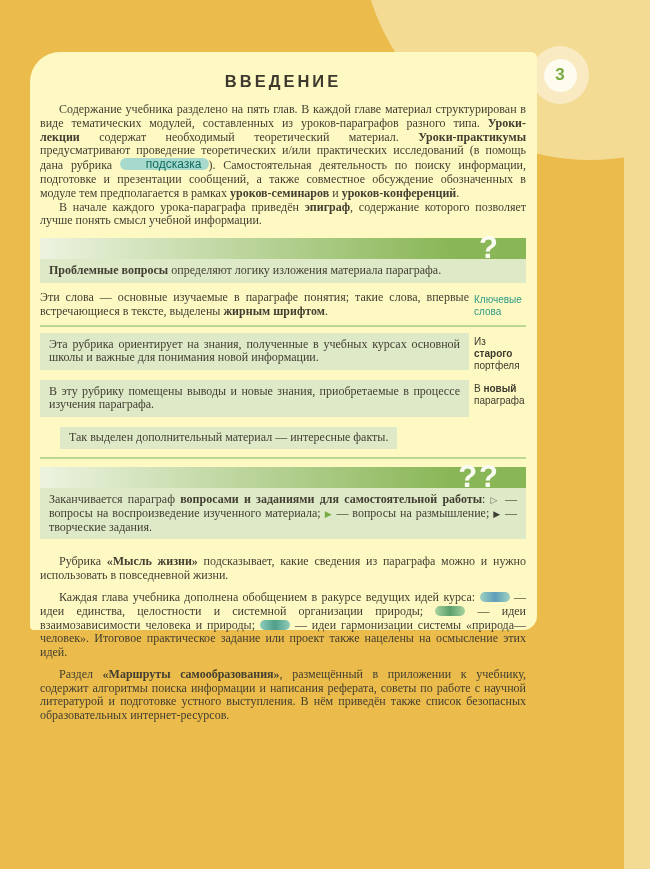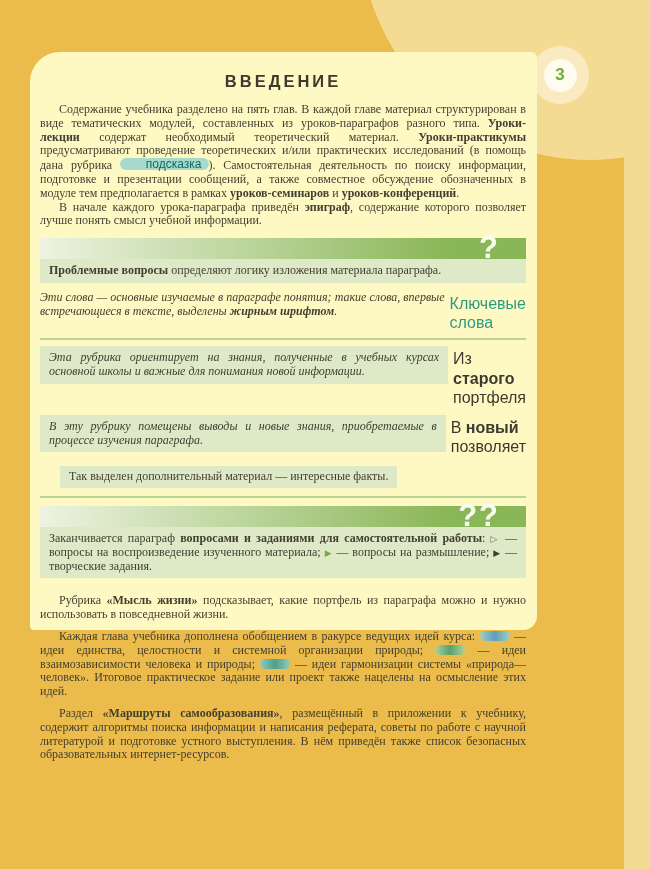--- a/index.html
+++ b/index.html
@@ -12,22 +12,22 @@
   .sheet{position:absolute;left:30px;top:52px;width:507px;height:578px;background:#fef9c3;border-radius:30px 6px 14px 4px;padding:12px 11px 16px 10px;font-size:12px;line-height:1.15;box-sizing:border-box;}
   .title{font-family:"Liberation Sans",sans-serif;font-size:16.5px;font-weight:bold;letter-spacing:3px;text-align:center;color:#3D392E;margin:8px 0 12px;}
   .para{margin:0;text-align:justify;text-indent:19px;}
   .b{font-weight:bold;}
   .pill{display:inline-block;background:#A7DACD;color:#0F6B5F;font-family:"Liberation Sans",sans-serif;font-size:12px;line-height:12px;padding:0 7px;border-radius:7px;vertical-align:1px;}
   .rubric-bar{position:relative;height:21px;background:linear-gradient(to right,#EDF3E0 0%,var(--accent-green,#89B656) 85%);}
   .qmark{position:absolute;right:26px;top:-8px;font-family:"Liberation Sans",sans-serif;font-size:31px;font-weight:bold;color:#FAFCF3;letter-spacing:2px;}
   .gbox{background:var(--box-green,#DEE9C8);padding:5px 9px;}
   .boxtext{margin:0;text-align:justify;}
   .label-row{display:flex;align-items:flex-start;}
-  .label-row .main{flex:1 1 auto;min-width:0;font-style:italic;}
-  .side-label{flex:0 0 52px;margin-left:5px;font-family:"Liberation Sans",sans-serif;font-size:16px;line-height:1.2;color:#3D392E;padding-top:3px;}
+  .label-row .main{flex:1 1 auto;min-width:0;}
+  .side-label{flex:0 0 52px;margin-left:5px;font-family:"Liberation Sans",sans-serif;font-size:10px;line-height:1.2;color:#3D392E;padding-top:3px;}
   .side-label.teal{color:var(--teal,#2E9A85);}
   .hr{height:2px;background:var(--line-green,#BCD794);}
   .extra-row{display:flex;align-items:center;margin-left:6px;}
   .vbar{flex:0 0 5px;background:var(--accent-green,#8CBB55);margin-right:9px;}
   .extra-text{margin:0;background:var(--box-green,#DEE9C8);padding:4px 9px;align-self:flex-start;}
   .tri{font-family:"DejaVu Sans",sans-serif;font-size:9px;}
   .tri-outline{color:#6E6E60;}
   .tri-green{color:#76AC3F;}
   .tri-dark{color:#3F3D35;}
   .inline-icon{display:inline-block;width:30px;height:10px;border-radius:5px;vertical-align:-1px;filter:blur(0.7px);}
@@ -72,33 +72,33 @@
       <div class="gbox main">
         <p class="boxtext"><span>Эта рубрика ориентирует на знания, полученные в учебных курсах основной школы и важные для понимания новой информации.</span></p>
       </div>
       <div class="side-label"><span>Из </span><span class="b">старого</span><span> портфеля</span></div>
     </div>
 
     <div class="label-row mt8">
       <div class="gbox main">
         <p class="boxtext"><span>В эту рубрику помещены выводы и новые знания, приобретаемые в процессе изучения параграфа.</span></p>
       </div>
-      <div class="side-label"><span>В </span><span class="b">новый</span><span> позволяет</span></div>
+      <div class="side-label"><span>В </span><span class="b">новый</span><span> параграфа</span></div>
     </div>
 
     <div class="extra-row mt10">
       <div class="vbar"></div>
       <p class="extra-text"><span>Так выделен дополнительный материал — интересные факты.</span></p>
     </div>
     <div class="hr mt8"></div>
 
     <div class="rubric-bar mt8">
       <span class="qmark">??</span>
     </div>
     <div class="gbox mt4">
       <p class="boxtext"><span>Заканчивается параграф </span><span class="b">вопросами и заданиями для самостоятельной работы</span><span>: </span><span class="tri tri-outline">▷</span><span> — вопросы на воспроизведение изученного материала; </span><span class="tri tri-green">▶</span><span> — вопросы на размышление; </span><span class="tri tri-dark">▶</span><span> — творческие задания.</span></p>
     </div>
 
-    <p class="para mt16"><span>Рубрика </span><span class="b">«Мысль жизни»</span><span> подсказывает, какие портфель из параграфа можно и нужно использовать в повседневной жизни.</span></p>
+    <p class="para mt16"><span>Рубрика </span><span class="b">«Мысль жизни»</span><span> подсказывает, какие сведения из параграфа можно и нужно использовать в повседневной жизни.</span></p>
     <p class="para mt8"><span>Каждая глава учебника дополнена обобщением в ракурсе ведущих идей курса: </span><span class="inline-icon icon-a"></span><span> — идеи единства, целостности и системной организации природы; </span><span class="inline-icon icon-b"></span><span> — идеи взаимозависимости человека и природы; </span><span class="inline-icon icon-c"></span><span> — идеи гармонизации системы «природа—человек». Итоговое практическое задание или проект также нацелены на осмысление этих идей.</span></p>
     <p class="para mt8"><span>Раздел </span><span class="b">«Маршруты самообразования»</span><span>, размещённый в приложении к учебнику, содержит алгоритмы поиска информации и написания реферата, советы по работе с научной литературой и подготовке устного выступления. В нём приведён также список безопасных образовательных интернет-ресурсов.</span></p>
   </div>
 </div>
 
 </body></html>

